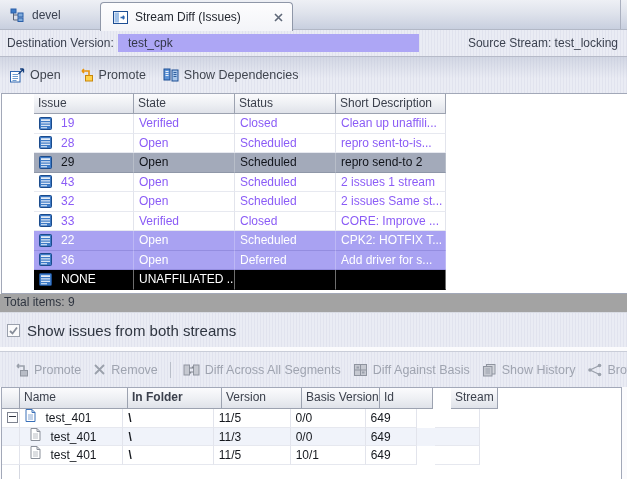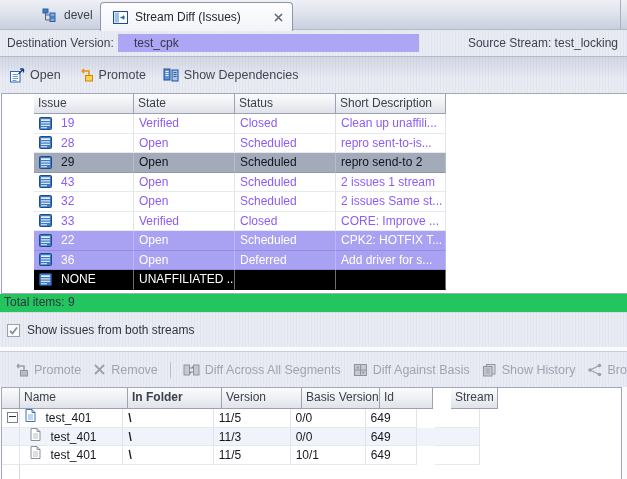--- a/index.html
+++ b/index.html
@@ -7,32 +7,32 @@
   .app{position:relative;width:627px;height:479px;overflow:hidden;background:#fbfbfd;
        font-size:12px;color:#30353f;}
   .stripes{background-image:repeating-linear-gradient(90deg,#eaecf4 0px,#eaecf4 2px,#e1e3ee 2px,#e1e3ee 3px);}
 
   
   .tabbar{position:absolute;left:0;top:0;width:627px;height:30px;
           background:linear-gradient(180deg,#eef0f5 0%,#dfe3ec 45%,#c8cfdf 100%);
           border-bottom:1px solid #b2b8c6;box-sizing:border-box;}
   .tabbar:after{content:"";position:absolute;right:6px;top:0;bottom:0;width:1px;background:#aab0bf;}
   .tab{position:absolute;top:0;height:30px;display:flex;align-items:center;gap:7px;box-sizing:border-box;}
-  .tab-inactive{left:0;width:91px;padding-left:10px;color:#3a4150;margin-left:32px;}
+  .tab-inactive{left:0;width:91px;padding-left:10px;color:#3a4150;}
   .tab-active{left:100px;top:2px;height:29px;width:193px;padding:0 8px 0 12px;
           background:linear-gradient(180deg,#fdfdfe,#f3f4f8);
           border:1px solid #8f97a8;border-bottom:none;border-radius:4px 4px 0 0;z-index:2;color:#23272f;}
   .tlabel{white-space:nowrap;}
   .tclose{margin-left:auto;display:flex;align-items:center;}
 
   
   .streams-bar{position:absolute;left:0;top:30px;width:627px;height:27px;border-bottom:1px solid #b6bac8;box-sizing:border-box;}
   .dest-label{position:absolute;left:7px;top:0;line-height:26px;color:#3c4250;}
   .dest-value{position:absolute;left:118px;top:4px;width:301px;height:18px;line-height:18px;
-              padding-left:16px;box-sizing:border-box;background:#ada6f5;color:#333748;}
+              padding-left:10px;box-sizing:border-box;background:#ada6f5;color:#333748;}
   .source-text{position:absolute;right:9px;top:0;line-height:26px;color:#3c4250;}
 
   
   .toolbar1{position:absolute;left:0;top:57px;width:627px;height:36px;box-sizing:border-box;
             display:flex;align-items:center;gap:17px;padding-left:9px;
             background:linear-gradient(180deg,rgba(170,179,200,.38),rgba(234,236,244,0) 60%),
               repeating-linear-gradient(90deg,#eaecf4 0px,#eaecf4 2px,#e1e3ee 2px,#e1e3ee 3px);}
   .tb-item{display:flex;align-items:center;gap:5px;color:#40454f;font-size:12.5px;cursor:default;white-space:nowrap;}
   .toolbar2{position:absolute;left:0;top:351px;width:627px;height:36px;box-sizing:border-box;
             border-top:1px solid #c9cdd8;display:flex;align-items:center;gap:12px;padding-left:13px;
@@ -55,26 +55,26 @@
   .c-issue{display:flex;align-items:center;gap:9px;}
   .sel-none{background:#fff;color:#8b5cf6;}
   .sel-gray{background:#a3aaba;color:#10131a;}
   .sel-gray .c{border-right-color:#b8bec9;border-bottom-color:#8f97a8;}
   .sel-purple{background:#a9a2f2;color:#fff;}
   .sel-purple .c{border-right-color:#bdb8f5;border-bottom-color:#948de0;}
   .sel-black{background:#000;color:#fff;}
   .sel-black .c{border-right-color:#6e6e6e;border-bottom-color:#000;}
 
   
-  .status-line{position:absolute;left:0;top:294px;width:627px;height:19px;background:#22c55e;
+  .status-line{position:absolute;left:0;top:294px;width:627px;height:19px;background:#a3a3a3;
                border-bottom:1px solid #d9dce4;box-sizing:border-box;}
   .status-line span{position:absolute;left:4px;top:0;line-height:17px;color:#2f3540;}
   .filter-bar{position:absolute;left:0;top:313px;width:627px;height:34px;box-sizing:border-box;
               display:flex;align-items:center;gap:7px;padding-left:7px;}
-  .filter-bar .flabel{color:#2f3540;font-size:12px;}
+  .filter-bar .flabel{color:#2f3540;font-size:15px;}
 
   
   .versions-panel{position:absolute;left:1px;top:387px;width:619px;height:92px;background:#fff;
                   border:1px solid #a2a8b8;box-sizing:content-box;overflow:hidden;}
   .t2-head{display:flex;height:21px;position:relative;z-index:1;}
   .w-exp{width:18px;padding-left:0;} .w-name{width:108px;} .w-folder{width:94px;font-weight:bold;}
   .w-version{width:80px;} .w-basis{width:78px;} .w-id{width:53px;} .w-stream{width:47px;margin-left:18px;}
   .t2-row{display:flex;height:18.5px;box-sizing:border-box;width:478px;position:relative;z-index:1;background:#fff;}
   .t2-row.alt{background:#f0f3fa;}
   .t2-row .c{box-sizing:border-box;height:100%;line-height:18px;padding-left:5px;

